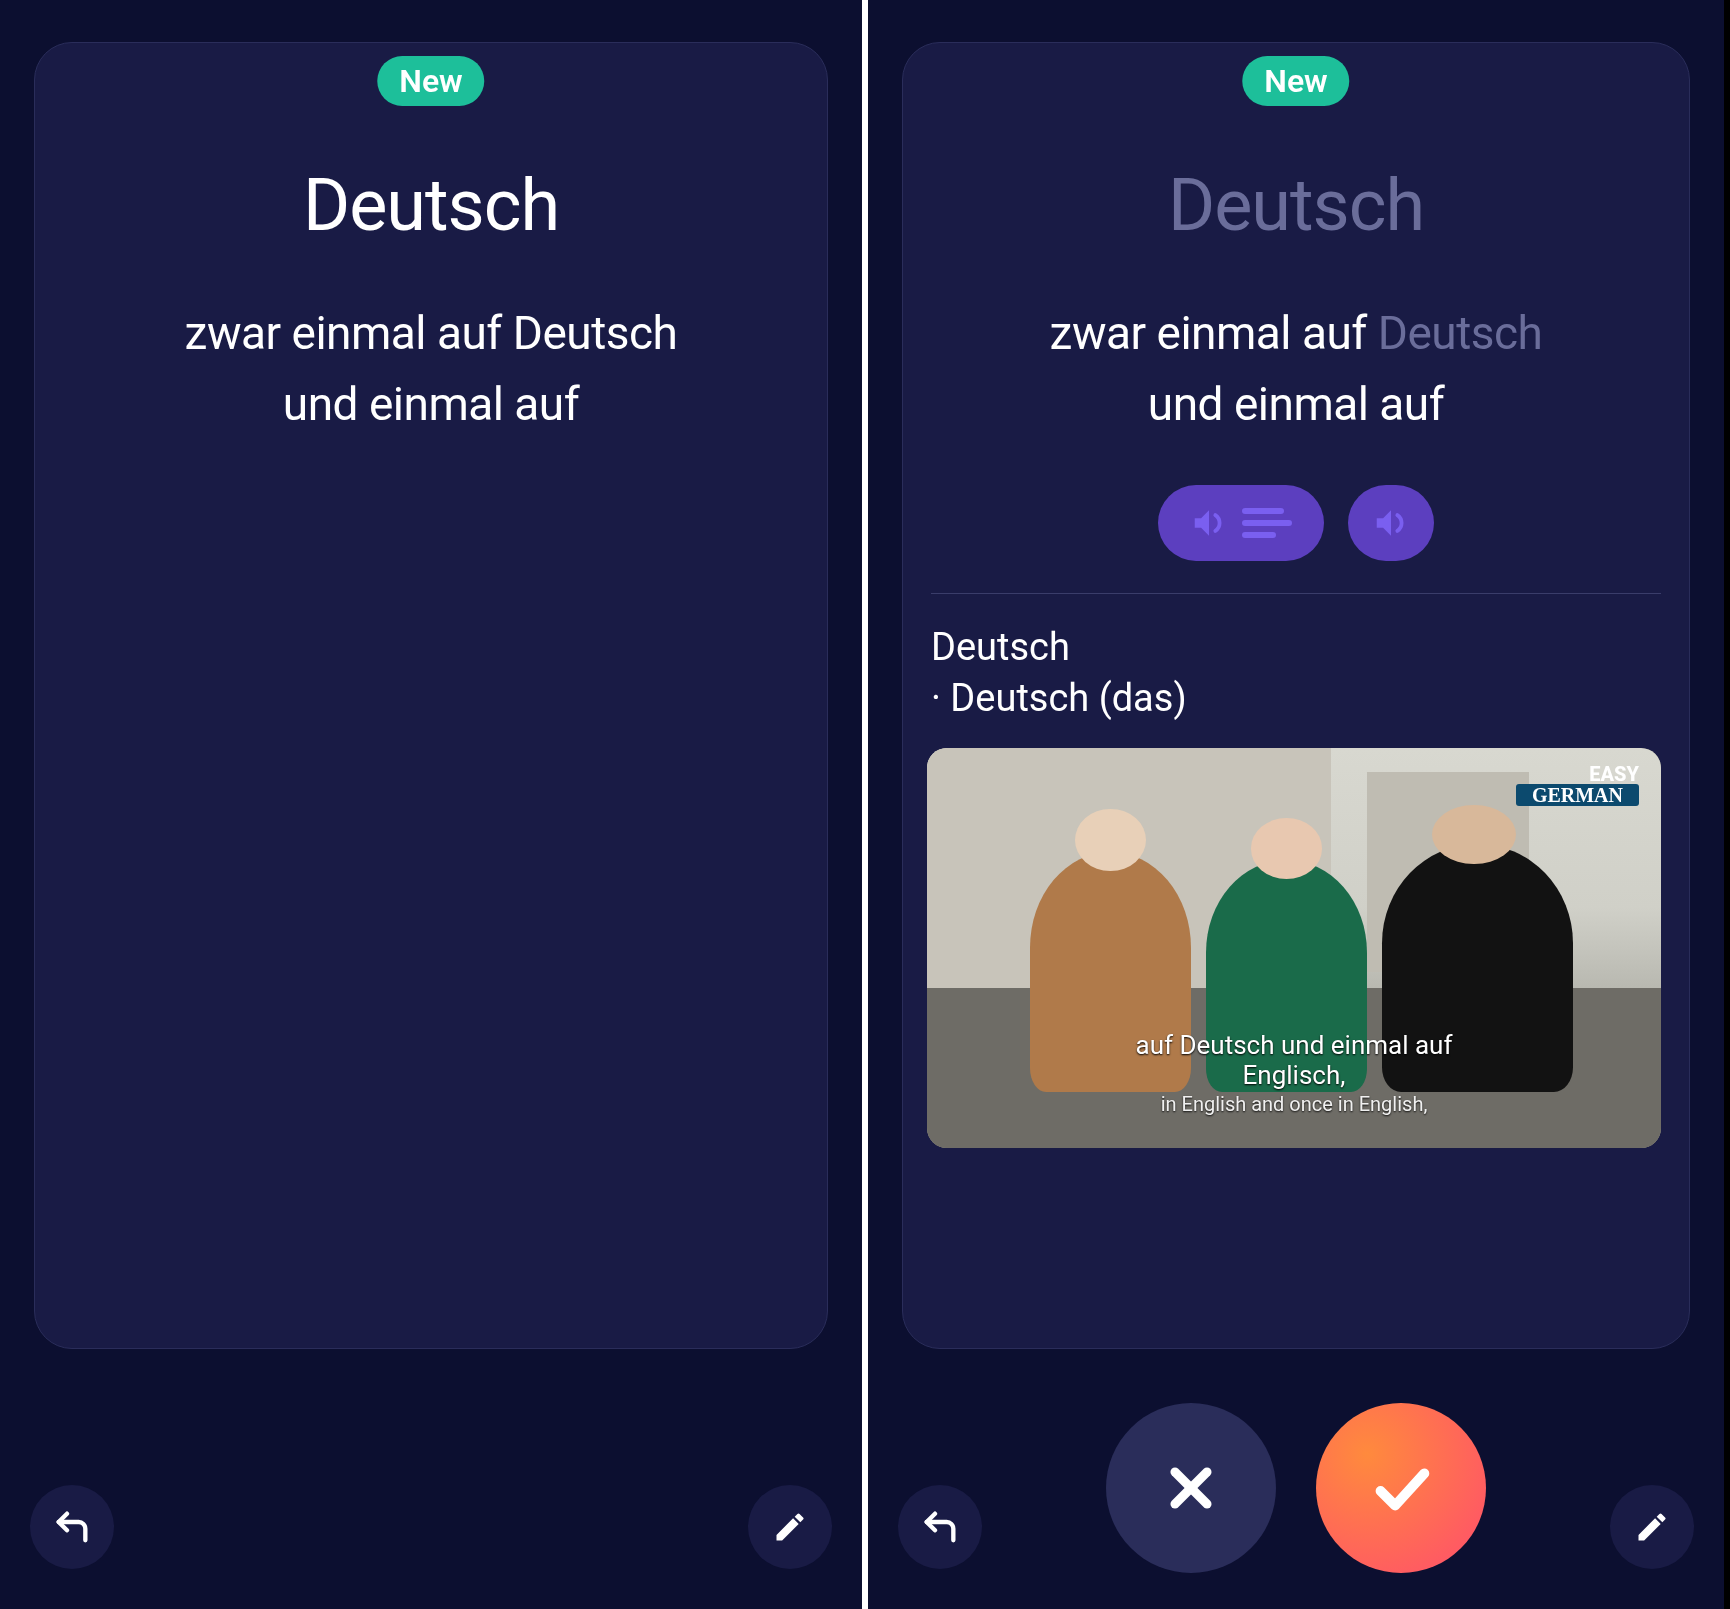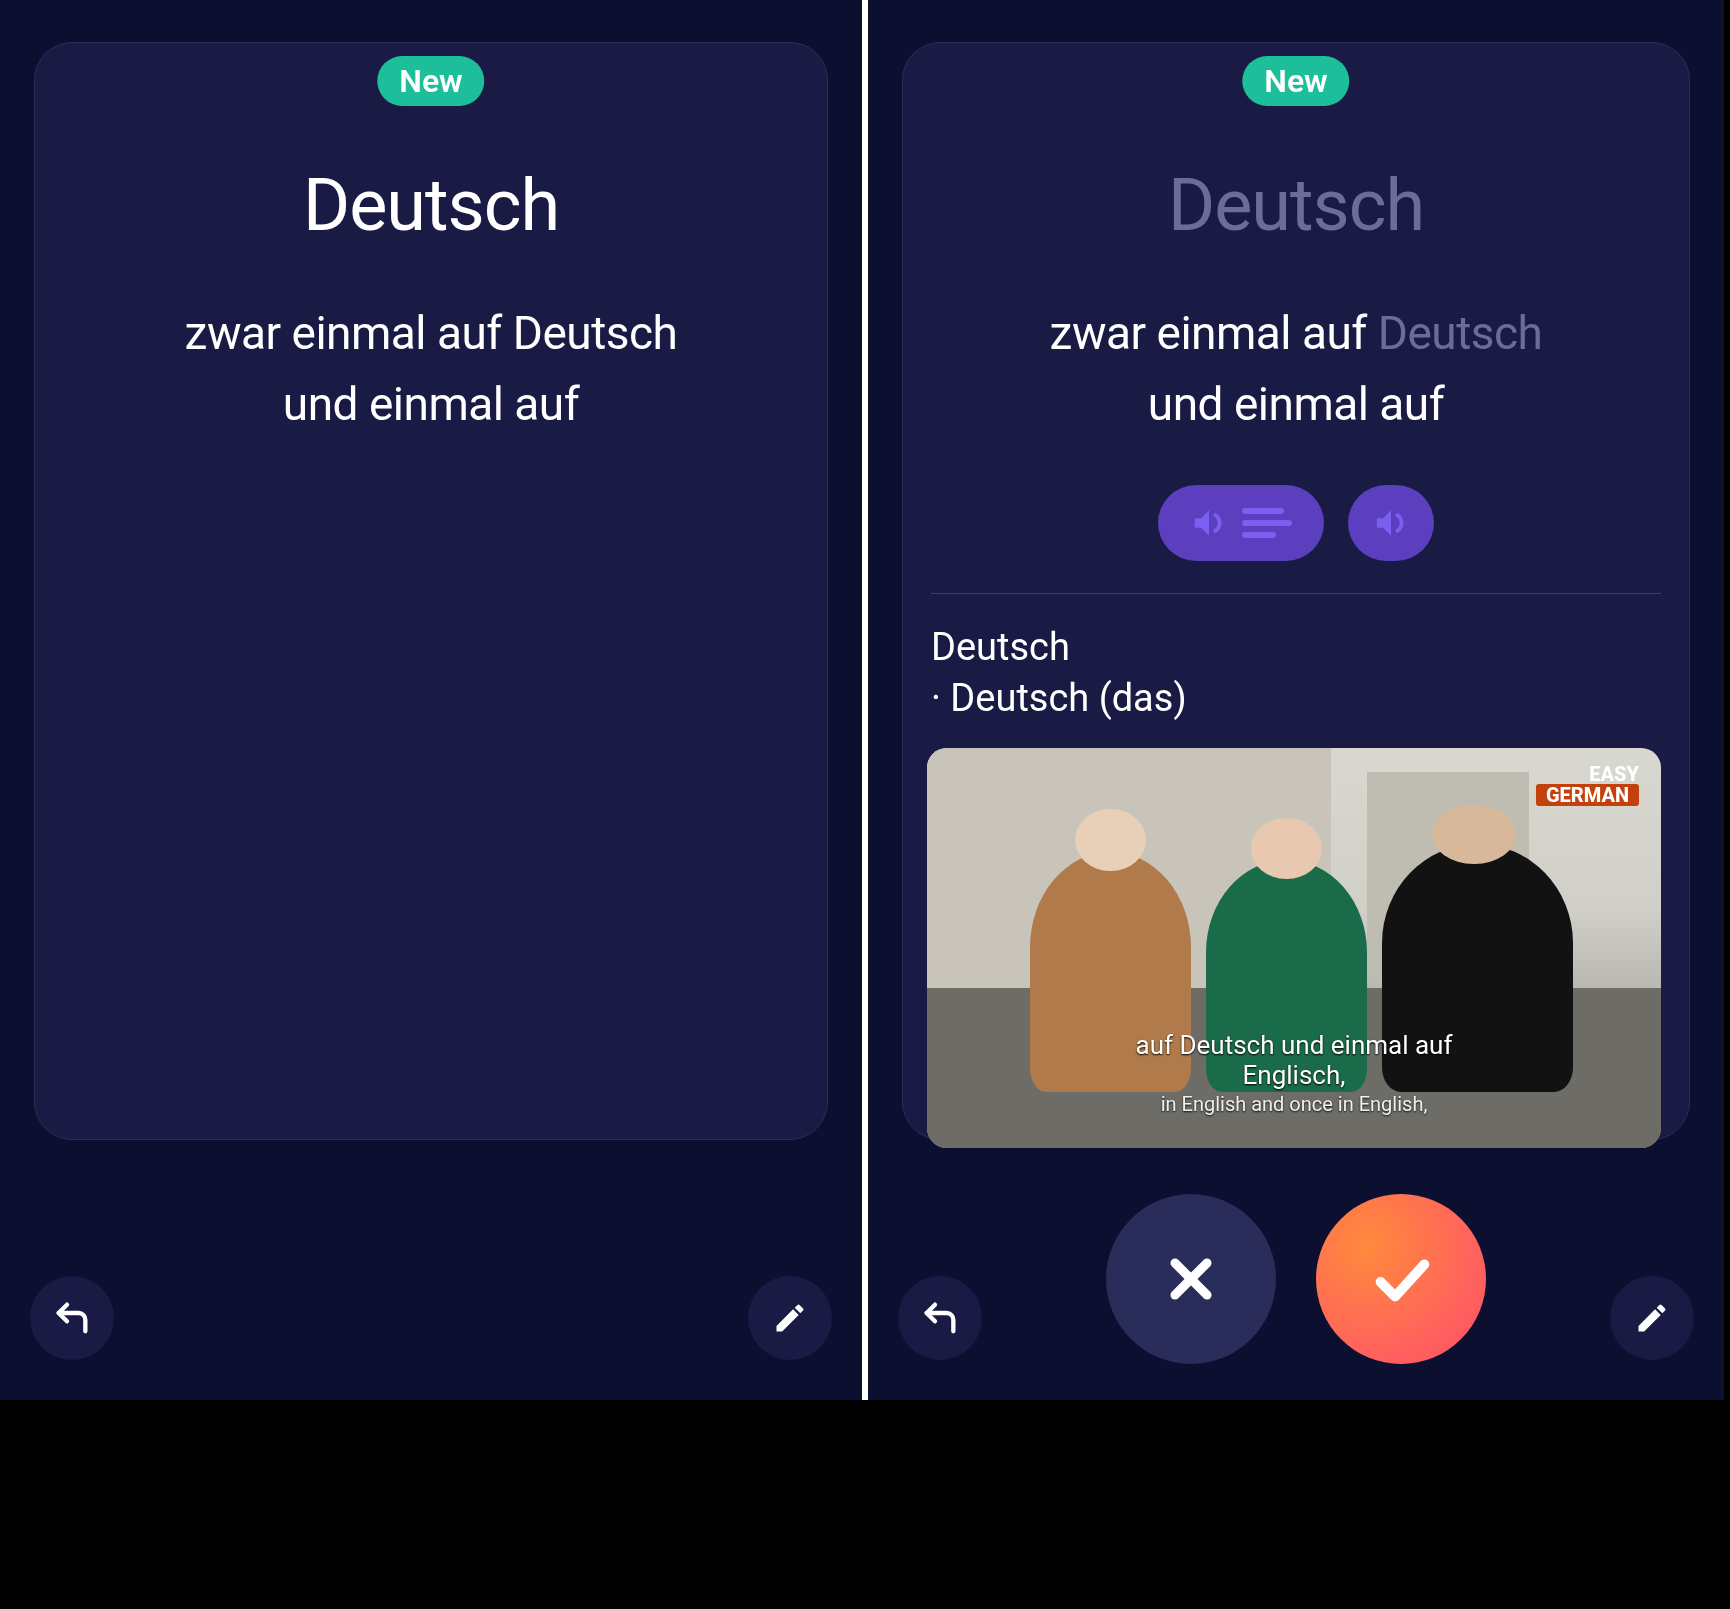--- a/index.html
+++ b/index.html
@@ -11,21 +11,21 @@
     --accent-purple-light:#7a5ff0;
     --muted:#6a6d9a;
     --orange1:#ff8a3d;
     --orange2:#ff4d6d;
     --navy-btn:#2a2d5a;
     --divider:#3a3d6a;
   }
   *{box-sizing:border-box;}
   html,body{margin:0;padding:0;background:#000;width:1730px;height:1609px;font-family:-apple-system,BlinkMacSystemFont,"Segoe UI",Roboto,Arial,sans-serif;color:#fff;}
   .viewport{display:flex;width:1730px;height:1609px;}
-  .screen{position:relative;flex:0 0 862px;height:1400px;background:var(--bg);overflow:hidden;}
+  .screen{position:relative;flex:0 0 862px;height:1609px;background:var(--bg);overflow:hidden;}
   .screen + .screen{border-left:6px solid #fff;}
   .card{
     position:absolute;left:34px;right:34px;top:42px;bottom:260px;
     background:var(--card);
     border:1px solid var(--card-border);
     border-radius:38px;
   }
   .screen.right .card{bottom:260px;}
   .new-badge{
     position:absolute;top:13px;left:50%;transform:translateX(-50%);
@@ -72,21 +72,21 @@
   .p1::before{content:"";position:absolute;top:-18%;left:28%;width:44%;height:26%;background:#e8d0b8;border-radius:50%;}
   .p2{left:38%;width:22%;height:58%;background:#1a6b4a;}
   .p2::before{content:"";position:absolute;top:-18%;left:28%;width:44%;height:26%;background:#e8c8b0;border-radius:50%;}
   .p3{left:62%;width:26%;height:62%;background:#121212;}
   .p3::before{content:"";position:absolute;top:-16%;left:26%;width:44%;height:24%;background:#d8b89a;border-radius:50%;}
   .vid-tag{
     position:absolute;top:12px;right:12px;padding:4px 10px;border-radius:4px;
     font-size:20px;font-weight:800;line-height:1;text-align:right;
   }
   .vid-tag .l1{color:#fff;display:block;}
-  .vid-tag .l2{color:#fff;background:#c2410c;padding:1px 10px;border-radius:3px;display:inline-block;}
+  .vid-tag .l2{color:#fff;background:#0c4a6e;padding:1px 16px;border-radius:3px;display:inline-block;font-family:Liberation Serif, serif;}
   .subs{
     position:absolute;left:50%;bottom:32px;transform:translateX(-50%);text-align:center;
     font-size:26px;text-shadow:0 1px 2px #000;
   }
   .subs .sub2{font-size:20px;opacity:.9;margin-top:2px;}
   .bottom-bar{
     position:absolute;left:0;right:0;bottom:30px;height:200px;
     display:flex;align-items:flex-end;justify-content:space-between;padding:0 30px 10px 30px;
   }
   .small-round{

